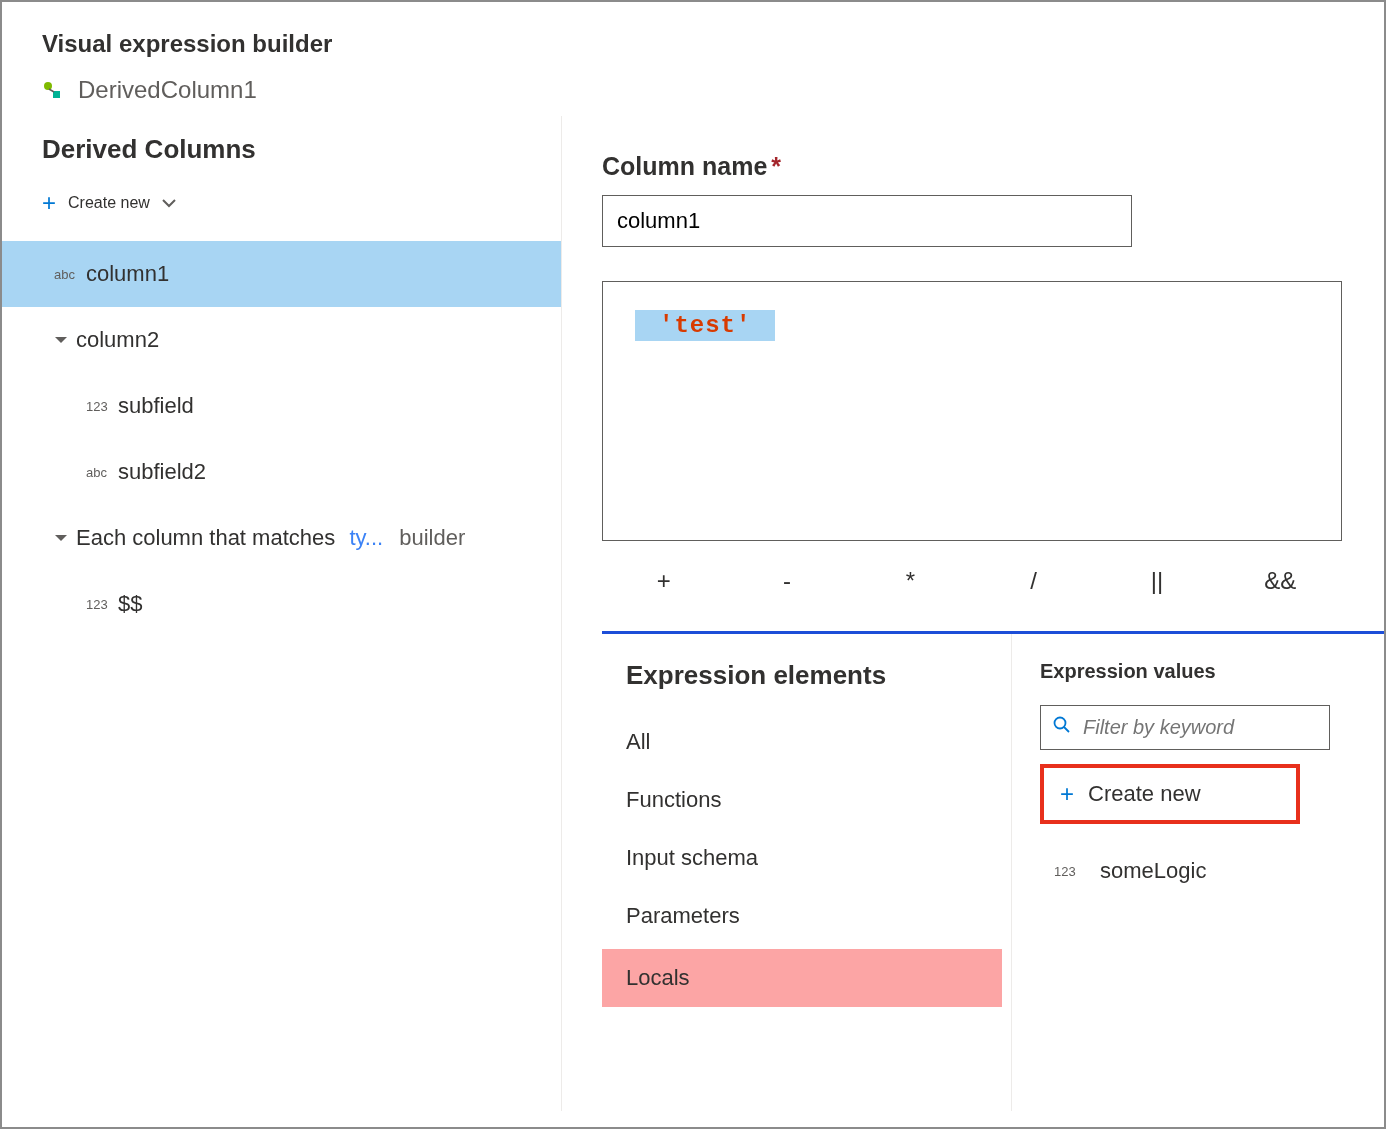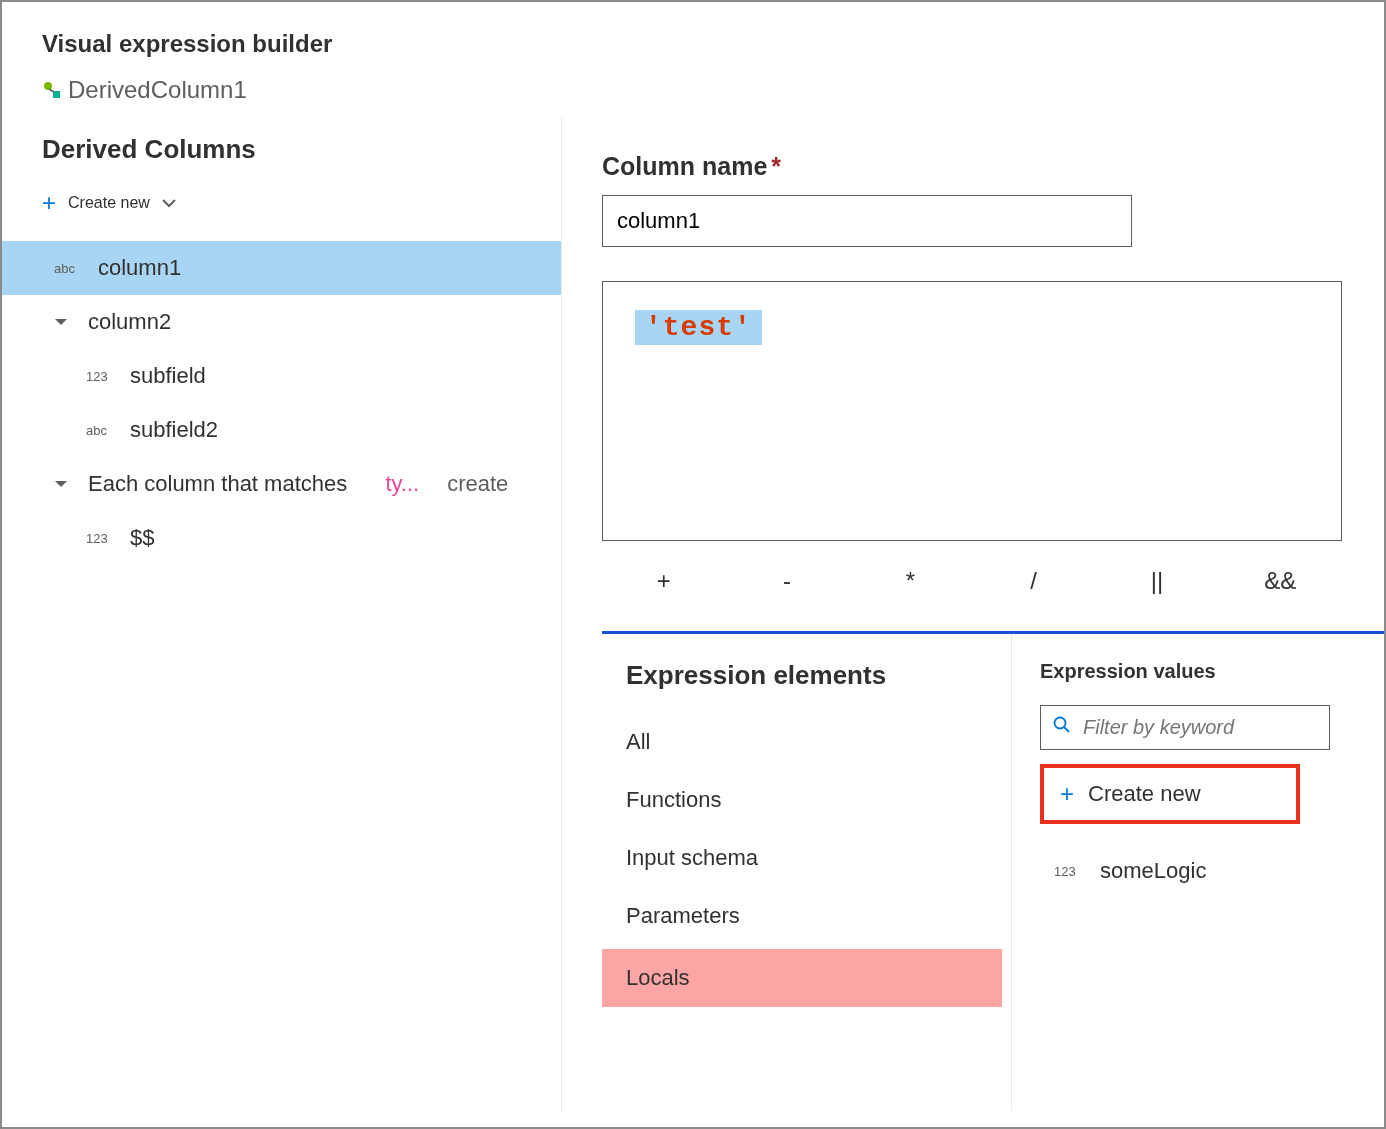--- a/index.html
+++ b/index.html
@@ -21,21 +21,21 @@
     }
     .header-title {
       font-size: 24px;
       font-weight: 600;
       color: #323130;
       margin-bottom: 18px;
     }
     .breadcrumb {
       display: flex;
       align-items: center;
-      gap: 6px;
+      gap: 16px;
       font-size: 24px;
       color: #605e5c;
     }
     .flow-icon {
       width: 20px;
       height: 20px;
       display: inline-flex;
       align-items: center;
       justify-content: center;
     }
@@ -66,22 +66,22 @@
       font-size: 24px;
       font-weight: 300;
     }
     .chevron-down {
       color: #605e5c;
       font-size: 16px;
     }
     .tree-item {
       display: flex;
       align-items: center;
-      padding: 14px 12px;
-      gap: 16px;
+      padding: 20px 12px;
+      gap: 4px;
       font-size: 22px;
       cursor: pointer;
       white-space: nowrap;
       overflow: hidden;
     }
     .tree-item.selected {
       background: #a8d5f3;
     }
     .tree-item.indent-1 {
       padding-left: 48px;
@@ -94,21 +94,21 @@
       color: #605e5c;
       font-family: 'Segoe UI', Arial, sans-serif;
       min-width: 28px;
     }
     .chevron-right {
       color: #605e5c;
       font-size: 14px;
       min-width: 18px;
     }
     .pattern-link {
-      color: #ec4899;
+      color: #3b82f6;
     }
     .pattern-truncate {
       color: #605e5c;
       margin-left: 12px;
     }
     .right-panel {
       flex: 1;
       display: flex;
       flex-direction: column;
       padding: 18px 0 0 40px;
@@ -138,23 +138,23 @@
       width: 740px;
       min-height: 260px;
       border: 1px solid #605e5c;
       padding: 30px 32px;
       margin-top: 4px;
     }
     .expression-token {
       background: #a8d5f3;
       color: #d83b01;
       font-family: 'Courier New', monospace;
-      font-size: 28px;
-      font-weight: 600;
-      padding: 2px 10px;
+      font-size: 24px;
+      font-weight: 600;
+      padding: 2px 24px;
       letter-spacing: 1px;
     }
     .operator-row {
       display: flex;
       gap: 0;
       padding: 16px 0 18px 0;
       width: 740px;
     }
     .operator-btn {
       flex: 1;
@@ -298,21 +298,21 @@
 
     <div class="tree-item" style="padding-left:12px;">
       <span class="chevron-right">
         <svg width="14" height="10" viewBox="0 0 14 10">
             <path d="M1 2 L7 8 L13 2" fill="#605e5c"></path>
           </svg>
       </span>
       <span>Each column that matches</span>
       <span>&nbsp;</span>
       <span class="pattern-link">ty...</span>
-      <span class="pattern-truncate">create</span>
+      <span class="pattern-truncate">builder</span>
     </div>
 
     <div class="tree-item indent-2" style="padding-left:44px;">
       <span class="type-badge">123</span>
       <span>$$</span>
     </div>
   </div>
 
   <div class="right-panel">
     <div class="field-section">

